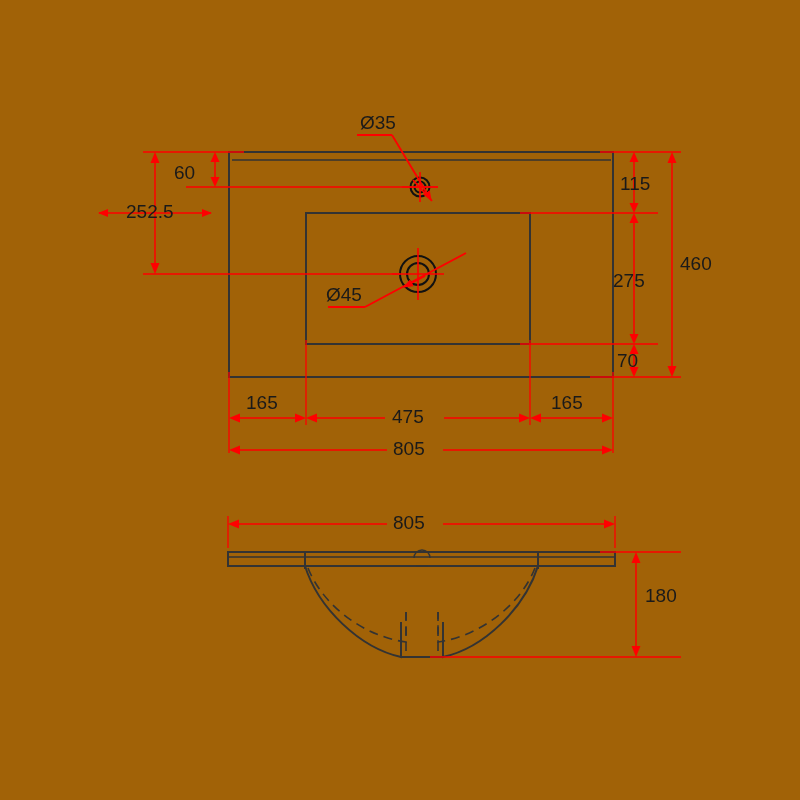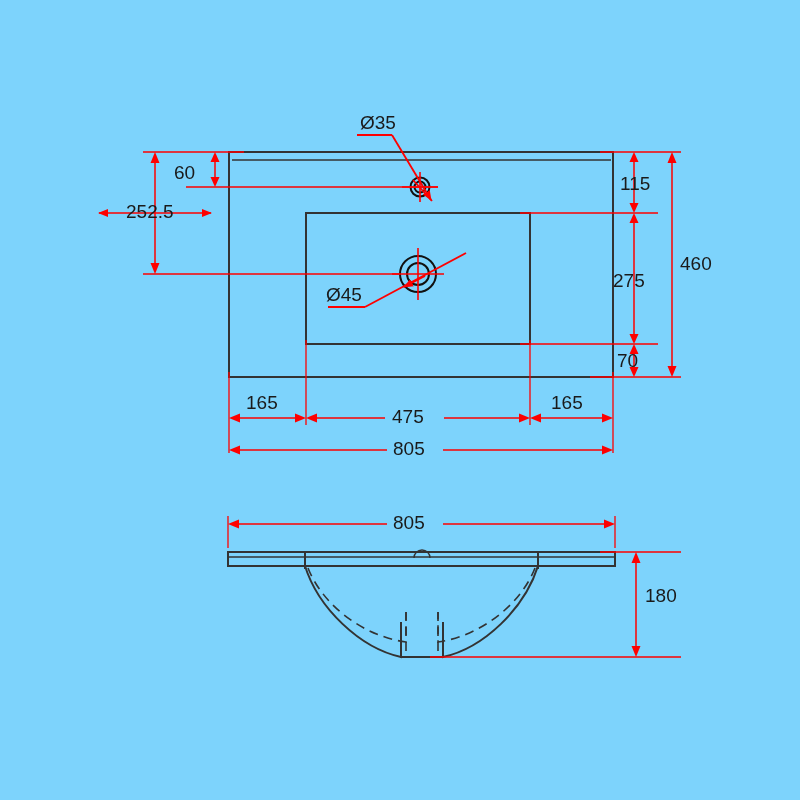--- a/index.html
+++ b/index.html
@@ -11,21 +11,21 @@
   body {
     width: 800px;
     height: 800px;
     font-family: "Liberation Sans", sans-serif;
     overflow: hidden;
   }
   #drawing-root {
     position: relative;
     width: 800px;
     height: 800px;
-    background: #7dd3fc;
+    background: #a16207;
   }
   svg#tech-drawing {
     display: block;
     width: 800px;
     height: 800px;
   }
   .obj-line {
     stroke: #333333;
     stroke-width: 2;
     fill: none;

